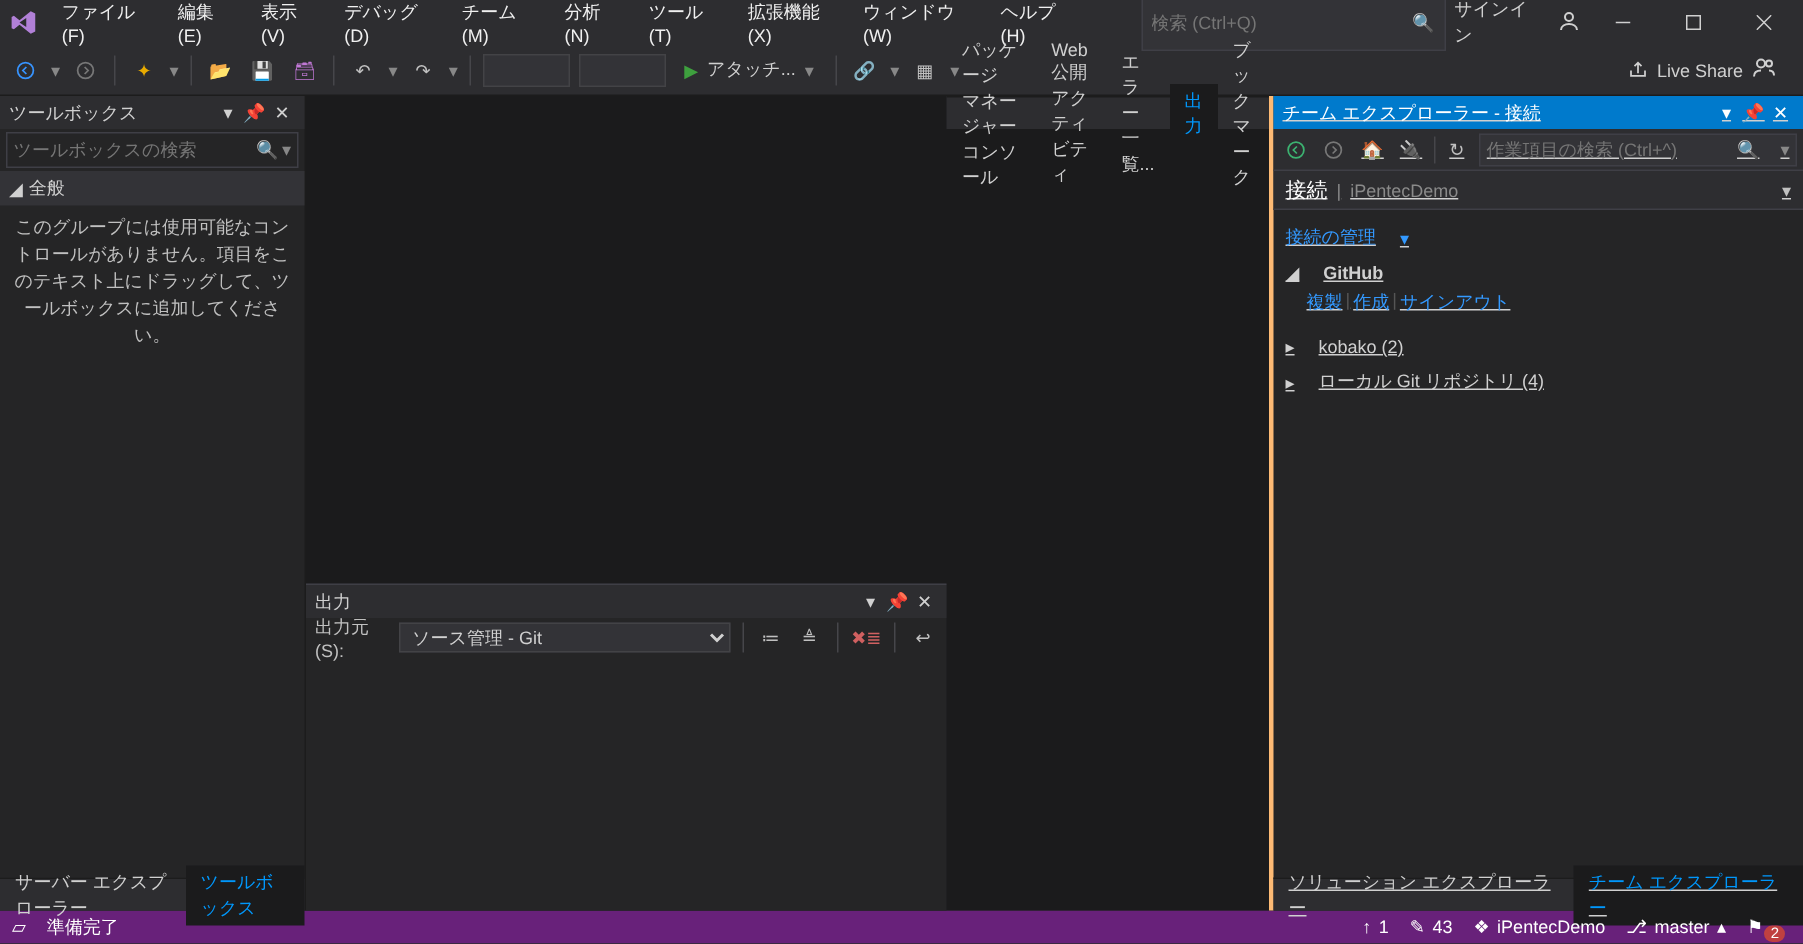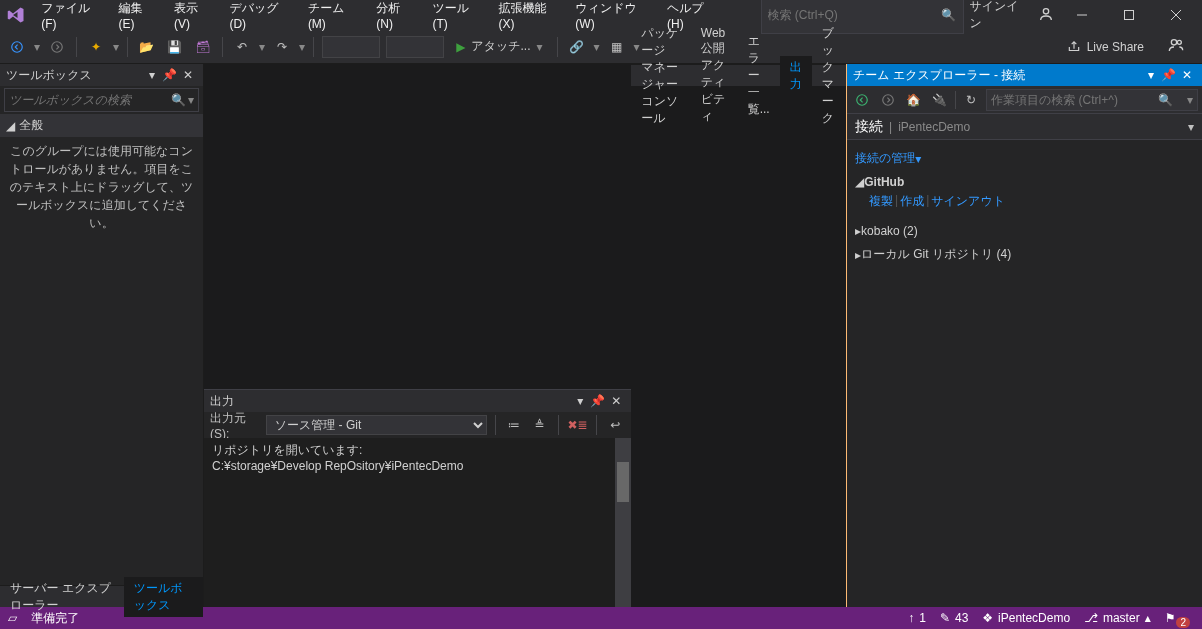--- a/index.html
+++ b/index.html
@@ -16,36 +16,36 @@
   .winbtn { width: 44px; height: 30px; display: flex; align-items: center; justify-content: center; color: #d0d0d0; }
   .signin { color: #d0d0d0; padding: 4px 6px; }
 
   
   .toolbar { height: 34px; background: #2d2d30; border-bottom: 1px solid #1c1c1c; display: flex; align-items: center; padding: 0 6px; gap: 6px; }
   .tbtn { width: 22px; height: 22px; display: flex; align-items: center; justify-content: center; color: #c0c0c0; border: 1px solid transparent; }
   .tsep { width: 1px; height: 20px; background: #46464a; margin: 0 2px; }
   .tcombo { height: 22px; min-width: 58px; background: #333337; border: 1px solid #434346; }
   .attach { display: flex; align-items: center; gap: 6px; color: #d0d0d0; padding: 0 6px; height: 22px; }
   .attach .tri { color: #3ea03e; }
-  .toolbar-right { margin-left: auto; display: flex; align-items: center; gap: 24px; padding-right: 12px; }
+  .toolbar-right { margin-left: auto; display: flex; align-items: center; gap: 6px; padding-right: 12px; }
   .liveshare { display: flex; align-items: center; gap: 6px; color: #d0d0d0; }
 
   
   .main { display: flex; height: calc(100% - 30px - 34px - 22px); }
   .left-pane { width: 204px; background: #252526; border-right: 1px solid #1c1c1c; display: flex; flex-direction: column; }
   .center-pane { flex: 1; display: flex; background: #1b1b1c; }
-  .right-pane { width: 356px; background: #252526; border-left: 1px solid #fdba74; display: flex; flex-direction: column; }
+  .right-pane { width: 356px; background: #252526; border-left: 3px solid #fdba74; display: flex; flex-direction: column; text-decoration: underline; }
 
   
   .pane-title { height: 22px; background: #2d2d30; display: flex; align-items: center; padding: 0 6px; color: #d0d0d0; }
   .pane-title.active { background: #007acc; color: #fff; }
   .pane-title .spacer { flex: 1; }
   .pane-title .pbtn { width: 18px; text-align: center; cursor: pointer; }
   .pane-search { height: 24px; display: flex; align-items: center; background: #252526; border: 1px solid #3f3f46; margin: 2px 4px; padding: 0 4px; }
-  .pane-search input { flex: 1; background: transparent; border: none; outline: none; color: #ffffff; font-style: italic; }
+  .pane-search input { flex: 1; background: transparent; border: none; outline: none; color: #ffffff; }
 
   
   .section-head { background: #333337; padding: 3px 6px; display: flex; align-items: center; gap: 4px; }
   .toolbox-msg { padding: 5px 8px; color: #c0c0c0; text-align: center; line-height: 1.5; }
 
   
   .output-panel { margin-top: auto; height: 218px; background: #252526; border-top: 1px solid #3f3f46; display: flex; flex-direction: column; }
   .output-body-wrap { flex:1; position:relative; }
   .output-body { position:absolute; inset:0 16px 0 0; background: #1e1e1e; color: #d0d0d0; font-family: Consolas, monospace; font-size: 12px; padding: 4px 8px; white-space: pre; overflow: hidden; }
   .output-scroll { position:absolute; right:0; top:0; bottom:0; width:16px; background:#3e3e42; }
@@ -59,21 +59,21 @@
   .te-search { flex:1; height:22px; background:#333337; border:1px solid #3f3f46; display:flex; align-items:center; padding:0 4px;gap:12px; }
   .te-search input { flex:1; background: transparent; border:none; outline:none; color:#d0d0d0; }
 
   .te-header { height: 26px; background: #2d2d30; display:flex; align-items:center; padding:0 8px; gap:6px; border-bottom:1px solid #3f3f46; }
   .te-header .big { color:#fff; font-size:14px; }
   .te-header .sub { color:#8a8a8a; }
   .te-header .dd { margin-left:auto; color:#c0c0c0; }
 
   .te-body { flex:1; padding: 6px 8px; color:#d0d0d0; }
   .te-link { color:#3399ff; cursor:pointer; }
-  .te-row { padding: 4px 0; display:flex; align-items:center; gap:0; }
+  .te-row { padding: 4px 0; display:flex; align-items:center; gap:16px; }
   .te-actions { display:flex; gap:2px; padding-left:14px; }
   .te-actions .sep { color:#555; }
 
   
   .tabstrip { height: 22px; background: #2d2d30; border-top: 1px solid #1c1c1c; display:flex; align-items:center; }
   .tabstrip .tab { padding: 3px 10px; color:#d0d0d0; cursor:pointer; }
   .tabstrip .tab.active { background:#1b1b1c; color:#0097fb; }
 
   
   .statusbar { height: 22px; background: #68217a; color:#fff; display:flex; align-items:center; padding:0 8px; gap:14px; }
@@ -231,27 +231,20 @@
         <span>出力元(S):</span>
         <select><option>ソース管理 - Git</option></select>
         <div class="tsep"></div>
         <div class="tbtn">≔</div>
         <div class="tbtn">≜</div>
         <div class="tsep"></div>
         <div class="tbtn" style="color:#d06060;">✖≣</div>
         <div class="tsep"></div>
         <div class="tbtn">↩</div>
       </div>
-      <div class="output-body-wrap">
-        <div class="output-body"><span>リポジトリを開いています:</span>
-<span>C:¥storage¥Develop RepOsitory¥iPentecDemo</span></div>
-        <div class="output-scroll">
-            <div class="thumb"></div>
-          </div>
-      </div>
     </div>
     <div class="tabstrip">
       <div class="tab">パッケージ マネージャー コンソール</div>
       <div class="tab">Web 公開アクティビティ</div>
       <div class="tab">エラー一覧...</div>
       <div class="tab active">出力</div>
       <div class="tab">ブックマーク</div>
     </div>
   </div>
 
@@ -311,20 +304,24 @@
       <div style="height:10px;"></div>
       <div class="te-row">
         <span>▸</span>
         <span>kobako (2)</span>
       </div>
       <div class="te-row">
         <span>▸</span>
         <span>ローカル Git リポジトリ (4)</span>
       </div>
     </div>
+    <div class="tabstrip">
+      <div class="tab">ソリューション エクスプローラー</div>
+      <div class="tab active">チーム エクスプローラー</div>
+    </div>
   </div>
 </div>
 
 <div class="statusbar">
   <span>▱</span>
   <span>準備完了</span>
   <span class="spacer"></span>
   <div class="status-item">
       <span>↑</span>
       <span>1</span>

